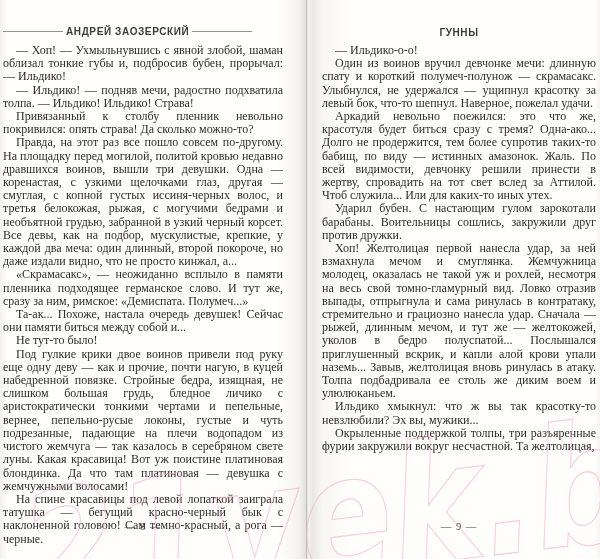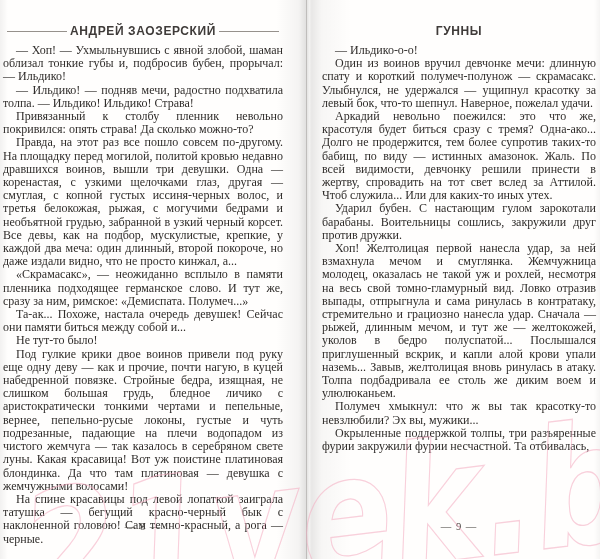--- a/index.html
+++ b/index.html
@@ -18,23 +18,23 @@
     background:linear-gradient(to right,
       rgba(0,0,0,0) 0%,rgba(0,0,0,0.045) 30%,rgba(0,0,0,0.12) 40%,
       rgba(0,0,0,0.05) 44%,rgba(0,0,0,0.09) 47%,rgba(0,0,0,0.03) 60%,
       rgba(0,0,0,0) 100%);}
   .fold-line{position:absolute;left:306px;top:0;width:1px;height:100%;
     background:rgba(90,85,80,0.25);}
 
   
   .running-head{
     position:absolute;top:24px;height:14px;
-    display:flex;align-items:center;justify-content:center;gap:3px;
+    display:flex;align-items:center;gap:3px;
     font-family:"Liberation Sans","DejaVu Sans",sans-serif;
-    font-weight:bold;font-size:12px;letter-spacing:0.6px;color:#3f3b39;
+    font-weight:bold;font-size:10px;letter-spacing:0.6px;color:#3f3b39;
     white-space:nowrap;
   }
   .running-head .rule{display:inline-block;width:60px;height:1px;background:#96918c;}
   .head-left{left:3px;width:280px;}
   .head-right{left:322px;width:274px;flex-direction:column;}
 
   
   .body-text{
     position:absolute;top:44px;
     font-size:12px;line-height:13.2px;color:#2f2c2a;
@@ -90,22 +90,22 @@
       <span class="rule"></span>
       <span>ГУННЫ</span>
       <span class="rule"></span>
     </header>
     <div class="body-text body-right">
         <p>— Ильдико-о-о!</p>
         <p>Один из воинов вручил девчонке мечи: длинную спату и короткий полумеч-полунож — скрамасакс. Улыбнулся, не удержался — ущипнул красотку за левый бок, что-то шепнул. Наверное, пожелал удачи.</p>
         <p>Аркадий невольно поежился: это что же, красотуля будет биться сразу с тремя? Одна-ако... Долго не продержится, тем более супротив таких-то бабищ, по виду — истинных амазонок. Жаль. По всей видимости, девчонку решили принести в жертву, спровадить на тот свет вслед за Аттилой. Чтоб служила... Или для каких-то иных утех.</p>
         <p>Ударил бубен. С настающим гулом зарокотали барабаны. Воительницы сошлись, закружили друг против дружки.</p>
         <p>Хоп! Желтолицая первой нанесла удар, за ней взмахнула мечом и смуглянка. Жемчужница молодец, оказалась не такой уж и рохлей, несмотря на весь свой томно-гламурный вид. Ловко отразив выпады, отпрыгнула и сама ринулась в контратаку, стремительно и грациозно нанесла удар. Сначала — рыжей, длинным мечом, и тут же — желтокожей, уколов в бедро полуспатой... Послышался приглушенный вскрик, и капли алой крови упали наземь... Завыв, желтолицая вновь ринулась в атаку. Толпа подбадривала ее столь же диким воем и улюлюканьем.</p>
-        <p>Полумеч хмыкнул: что ж вы так красотку-то невзлюбили? Эх вы, мужики...</p>
-        <p>Окрыленные поддержкой толпы, три разъяренные фурии закружили фурии несчастной. Та отбивалась,</p>
+        <p>Ильдико хмыкнул: что ж вы так красотку-то невзлюбили? Эх вы, мужики...</p>
+        <p>Окрыленные поддержкой толпы, три разъяренные фурии закружили вокруг несчастной. Та желтолицая,</p>
       </div>
     <div class="page-number pn-right">— 9 —</div>
   </section>
 
   <svg class="watermark" width="600" height="559" viewBox="0 0 600 559" aria-hidden="true">
     <g transform="rotate(-7 30 612)">
       <text x="30" y="612" font-family="DejaVu Sans, Liberation Sans, sans-serif" font-size="165" font-weight="bold" font-style="italic" fill="none" stroke-width="1.3" opacity="0.55" textLength="700" lengthAdjust="spacingAndGlyphs" stroke="#f4abc0">21vek.by</text>
     </g>
   </svg>
 

